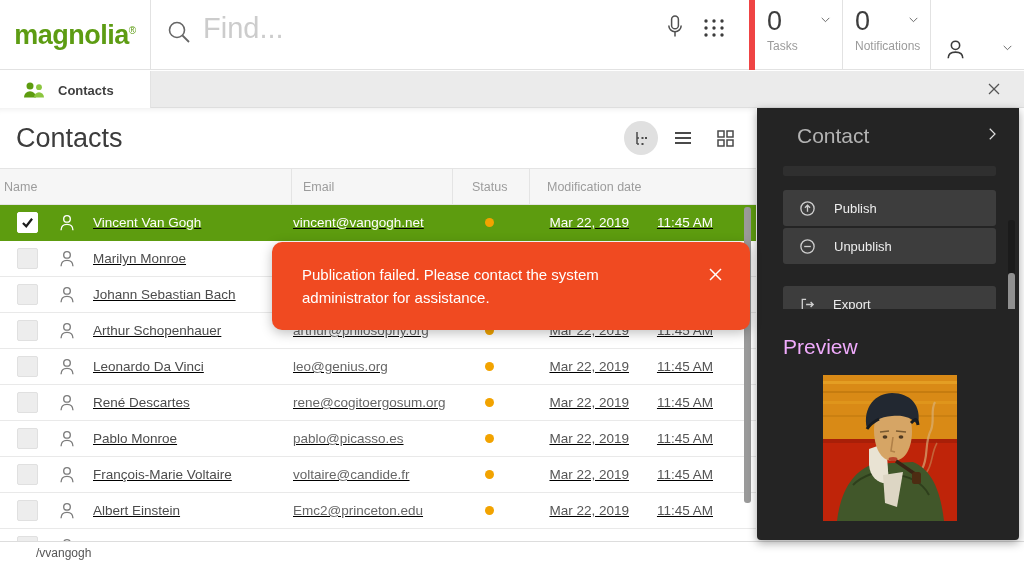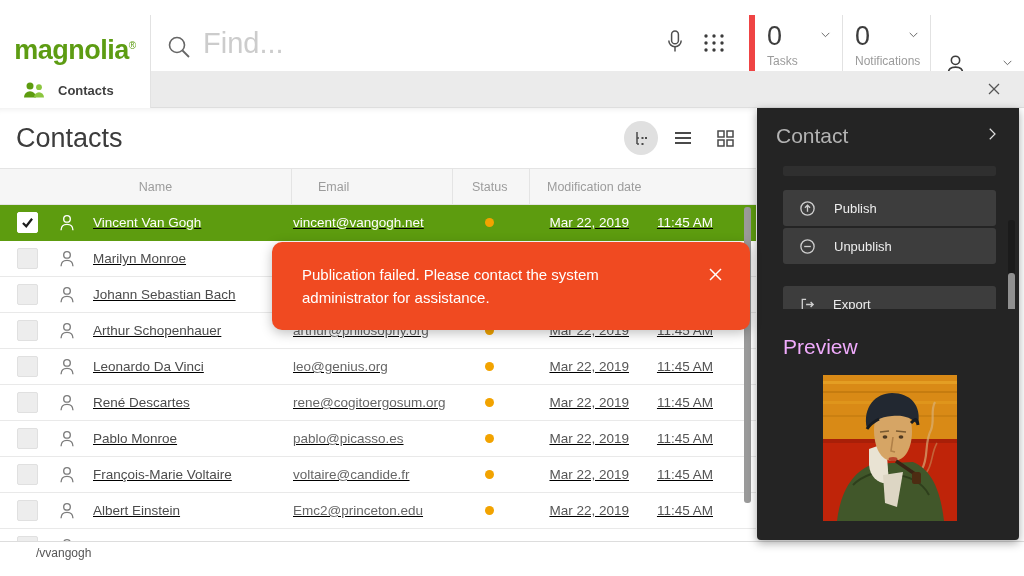--- a/index.html
+++ b/index.html
@@ -1,21 +1,21 @@
 <!DOCTYPE html>
 <html><head>
 <meta charset="utf-8">
 <style>
   * { margin:0; padding:0; box-sizing:border-box; }
   html,body { width:1024px; height:576px; overflow:hidden; }
   body { font-family:"Liberation Sans","DejaVu Sans",sans-serif; background:#fff; position:relative; }
   .app { position:relative; width:1024px; height:576px; background:#fff; }
 
   
-  .header { position:absolute; top:15px; left:0; width:1024px; height:70px; background:#fff; border-bottom:1px solid #e2e2e2; display:flex; }
+  .header { position:absolute; top:0; left:0; width:1024px; height:70px; background:#fff; border-bottom:1px solid #e2e2e2; display:flex; }
   .logo-box { width:151px; height:70px; border-right:1px solid #e2e2e2; display:flex; align-items:center; justify-content:center; }
   .logo { font-size:27px; font-weight:bold; color:#5d9c13; letter-spacing:-0.5px; }
   .logo sup { font-size:10px; font-weight:normal; }
   .search-box { width:604px; height:70px; border-right:6px solid #ef4444; display:flex; align-items:flex-start; padding:12px 14px 0 14px; position:relative; }
   .search-box svg.mag { width:28px; height:28px; margin-top:6px; }
   .search-input { border:none; outline:none; font-size:29px; font-weight:300; color:#555; width:400px; margin-left:10px; font-family:"Liberation Sans","DejaVu Sans",sans-serif; background:transparent; }
   .search-input::placeholder { color:#cccccc; }
   .mic-btn { position:absolute; right:62px; top:13px; }
   .grid-btn { position:absolute; right:22px; top:15px; }
   .hcell { height:70px; border-right:1px solid #e2e2e2; position:relative; padding:6px 0 0 12px; }
@@ -39,22 +39,22 @@
   .title-bar { height:60px; position:relative; box-shadow:inset 0 7px 7px -7px rgba(0,0,0,0.10); display:flex; align-items:center; }
   .page-title { font-size:27px; font-weight:400; color:#3c3c3c; margin-left:16px; }
   .view-toggles { position:absolute; right:14px; top:13px; display:flex; align-items:center; gap:8px; }
   .vt { width:34px; height:34px; display:flex; align-items:center; justify-content:center; border-radius:50%; }
   .vt.active { background:#e0e0e0; }
 
   
   .thead { height:37px; background:#f6f6f6; border-top:1px solid #e4e4e4; border-bottom:1px solid #e4e4e4; display:flex; align-items:center; font-size:12.5px; color:#9c9c9c; }
   .th { border-left:1px solid #e4e4e4; height:37px; display:flex; align-items:center; }
   .th:first-child { border-left:none; }
-  .th-name { width:291px; padding-left:20px;justify-content:center; }
-  .th-email { width:161px; padding-left:26px; }
+  .th-name { width:291px; padding-left:4px; }
+  .th-email { width:161px; padding-left:11px; }
   .th-status { width:77px; padding-left:19px; }
   .th-date { flex:1; padding-left:17px; }
   .rows { height:336px; overflow:hidden; background:#fff; }
   .row { display:flex; align-items:center; height:36px; border-bottom:1px solid #e9e9e9; background:#fff;text-decoration:underline; }
   .row.selected { background:#5d9c0f; border-bottom-color:#5d9c0f; }
   .checkbox { width:21px; height:21px; margin-left:17px; background:#ededed; border:1px solid #e0e0e0; border-radius:2px; display:flex; align-items:center; justify-content:center; flex:none; }
   .row.selected .checkbox { background:#fff; border-color:#fff; }
   .check-glyph { display:none; width:15px; height:15px; stroke:#1b1b1b; stroke-width:2.6; fill:none; }
   .row.selected .check-glyph { display:block; }
   .avatar { width:22px; height:22px; margin-left:18px; flex:none; color:#7c7c7c; }
@@ -77,21 +77,21 @@
   .statusbar { position:absolute; left:0; top:541px; width:1024px; height:22px; background:#fff; border-top:1px solid #ddd; display:flex; align-items:center; }
   .statusbar span { font-size:12px; color:#555; margin-left:36px; }
 
   
   .toast { position:absolute; left:272px; top:242px; width:478px; height:88px; background:#f04a21; border-radius:10px; z-index:20; box-shadow:0 3px 12px rgba(0,0,0,0.25); color:#fff; padding:21px 60px 0 30px; }
   .toast .msg { font-size:15px; line-height:23px; max-width:350px; }
   .toast .toast-close { position:absolute; right:26px; top:24px; cursor:pointer; }
 
   
   .panel { position:absolute; left:757px; top:108px; width:262px; height:432px; background:#242424; border-radius:0 0 4px 4px; box-shadow:0 3px 10px rgba(0,0,0,0.35); z-index:10; color:#fff; }
-  .panel-title-row { display:flex; align-items:center; justify-content:space-between; padding:16px 18px 0 19px; }
+  .panel-title-row { display:flex; align-items:center; justify-content:space-between; padding:16px 18px 0 40px; }
   .panel-title { font-size:21px; font-weight:300; color:#b3b3b3; }
   .actions { position:relative; margin-top:10px; height:151px; overflow:hidden; padding:8px 23px 0 26px; }
   .action-partial { height:10px; background:#2f2f2f; border-radius:2px; margin-bottom:14px; }
   .action-btn { height:36px; background:#3d3d3d; border-radius:3px; display:flex; align-items:center; padding-left:16px; gap:18px; margin-bottom:2px; cursor:pointer; }
   .action-btn.gap-above { margin-top:22px;gap:17px; }
   .action-btn .alabel { font-size:13px; color:#ededed; }
   .action-btn svg { width:17px; height:17px; stroke:#cfcfcf; fill:none; stroke-width:1.4; }
   .panel-scroll-track { position:absolute; right:4px; top:62px; width:7px; height:145px; background:#1b1b1b; border-radius:3px; }
   .panel-scroll-thumb { position:absolute; left:0; top:53px; width:7px; height:45px; background:#909090; border-radius:3px; }
   .preview-title { font-size:21px; font-weight:300; color:#f0abfc; margin:26px 0 0 26px; }

